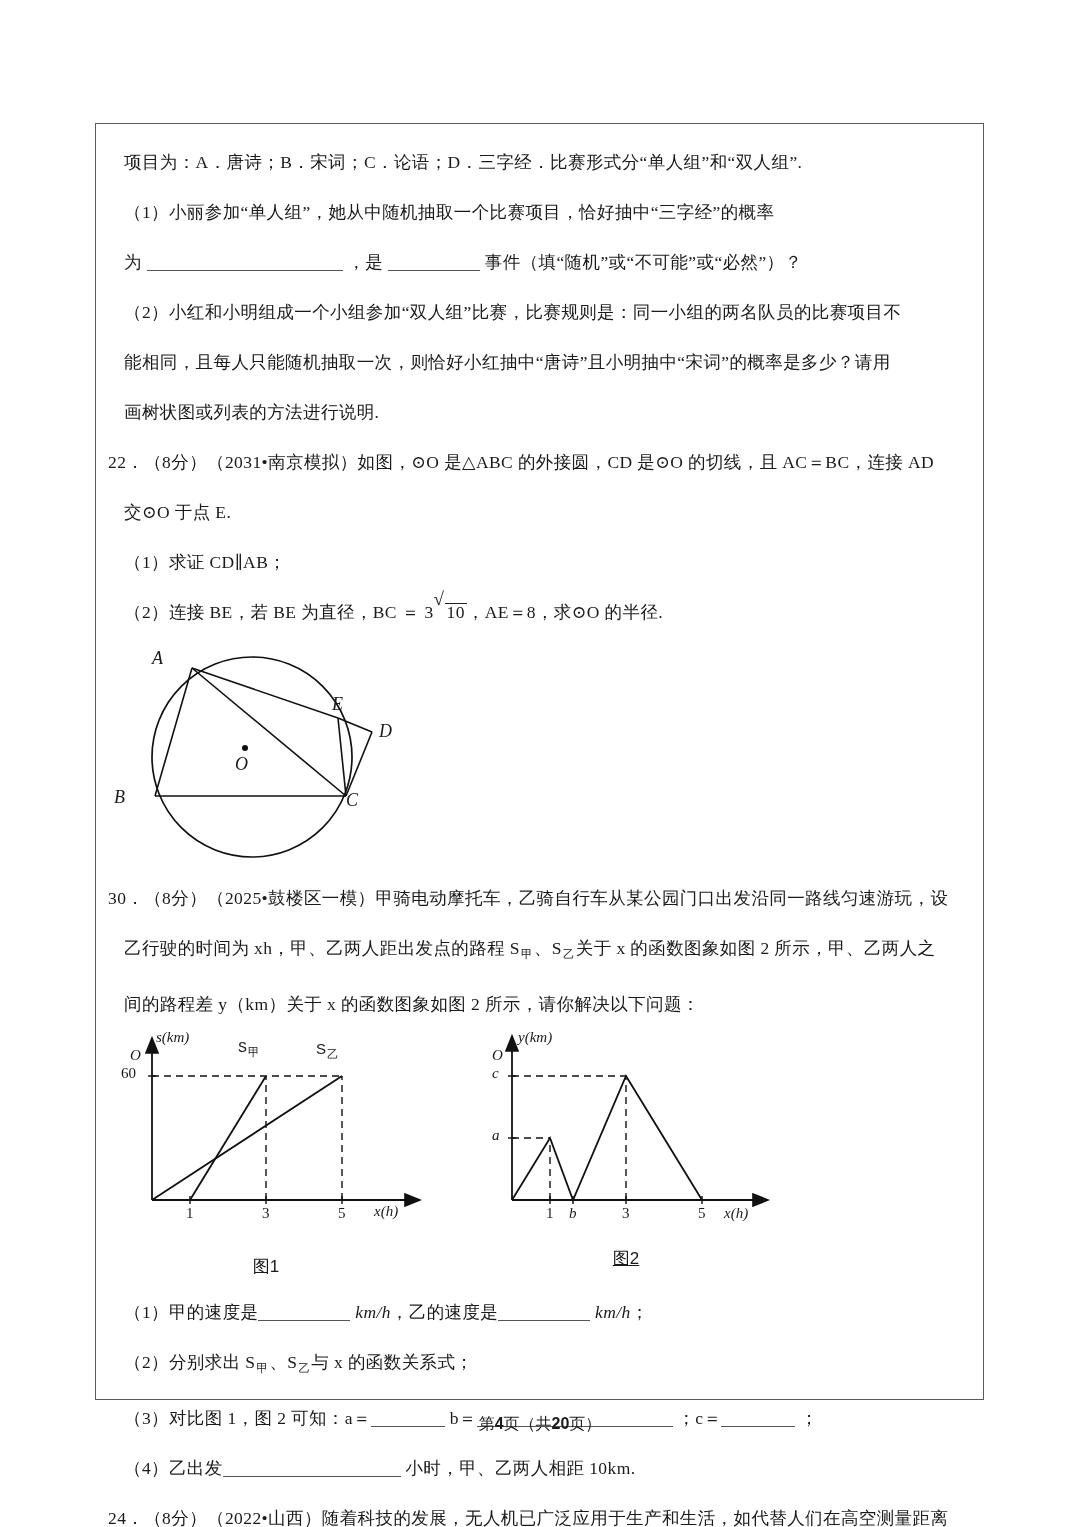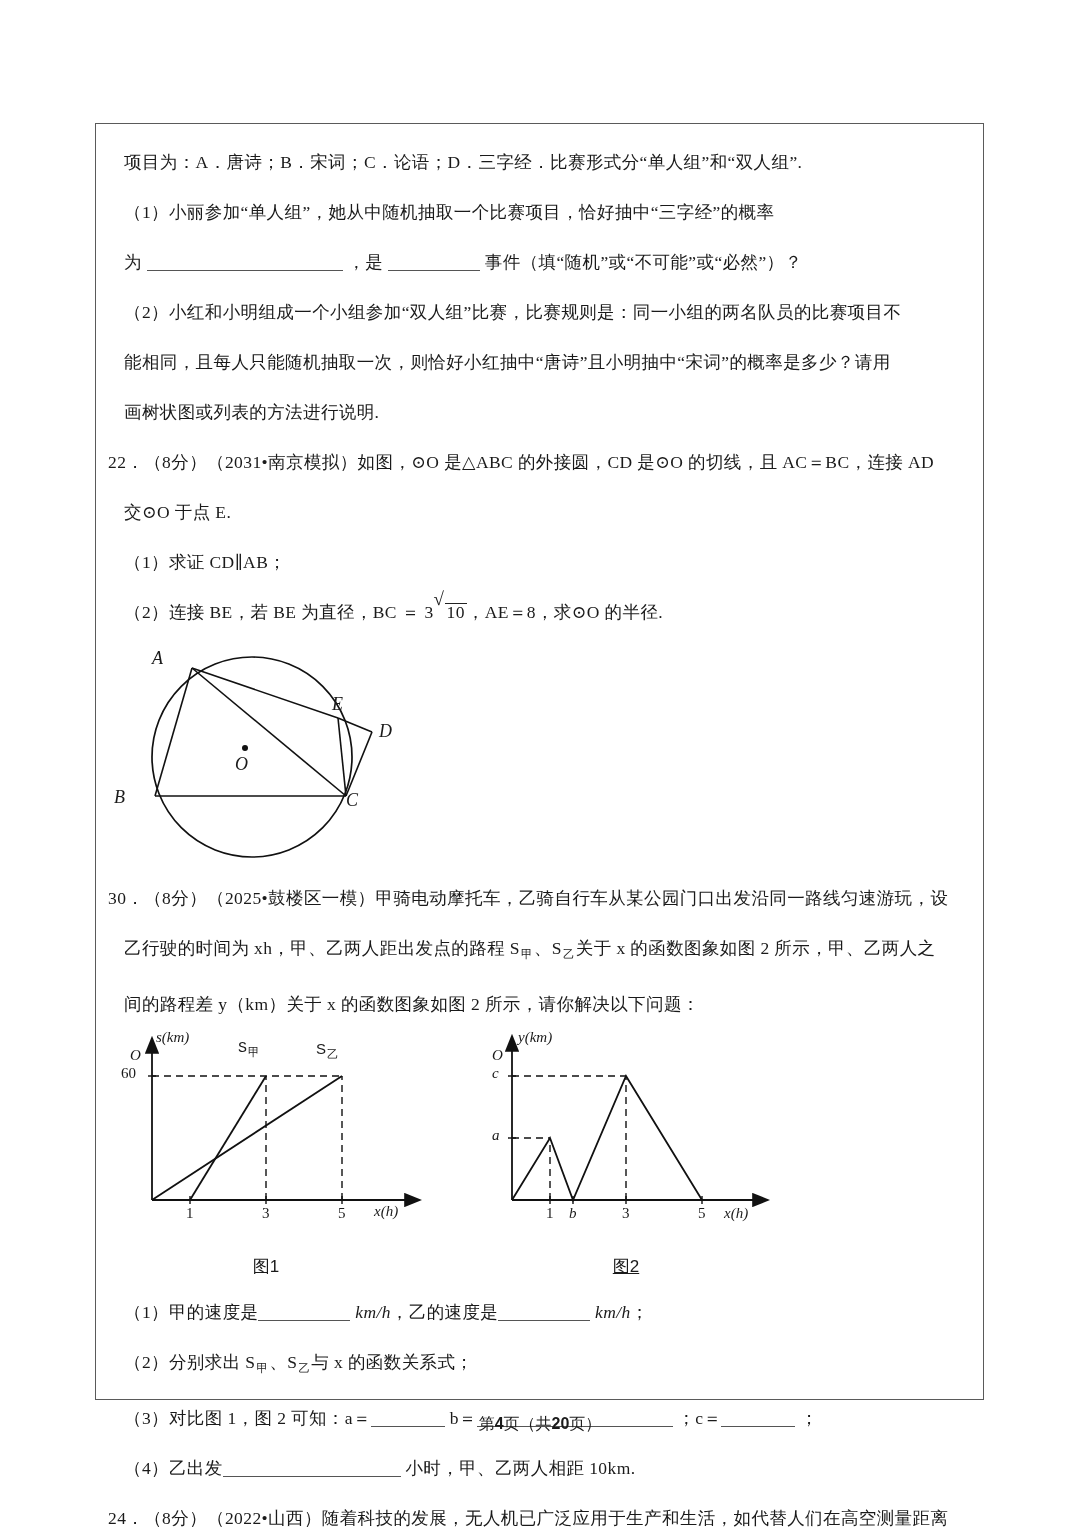--- a/index.html
+++ b/index.html
@@ -242,21 +242,21 @@
           <span style="position:absolute; left:52px; top:-218px; font-size:15px; font-style:italic; font-family:'Liberation Serif',serif;">y(km)</span>
           <span style="position:absolute; left:258px; top:-42px; font-size:15px; font-style:italic; font-family:'Liberation Serif',serif;">x(h)</span>
           <span style="position:absolute; left:26px; top:-200px; font-size:15px; font-style:italic; font-family:'Liberation Serif',serif;">O</span>
           <span style="position:absolute; left:26px; top:-120px; font-size:15px; font-style:italic; font-family:'Liberation Serif',serif;">a</span>
           <span style="position:absolute; left:26px; top:-182px; font-size:15px; font-style:italic; font-family:'Liberation Serif',serif;">c</span>
           <span style="position:absolute; left:80px; top:-42px; font-size:15px; font-family:'Liberation Serif',serif;">1</span>
           <span style="position:absolute; left:103px; top:-42px; font-size:15px; font-style:italic; font-family:'Liberation Serif',serif;">b</span>
           <span style="position:absolute; left:156px; top:-42px; font-size:15px; font-family:'Liberation Serif',serif;">3</span>
           <span style="position:absolute; left:232px; top:-42px; font-size:15px; font-family:'Liberation Serif',serif;">5</span>
         </div>
-        <div class="figcap" style="margin-top:8px; margin-left:-40px;text-decoration:underline;">图2</div>
+        <div class="figcap" style="margin-left:-40px;text-decoration:underline;">图2</div>
       </div>
     </div>
 
     <div style="height:6px"></div>
     <p class="para hang">
       <span>（1）甲的速度是</span><span class="blank b-md"></span>
       <span class="it">km/h</span><span>，乙的速度是</span><span class="blank b-md"></span>
       <span class="it">km/h</span><span>；</span>
     </p>
 

